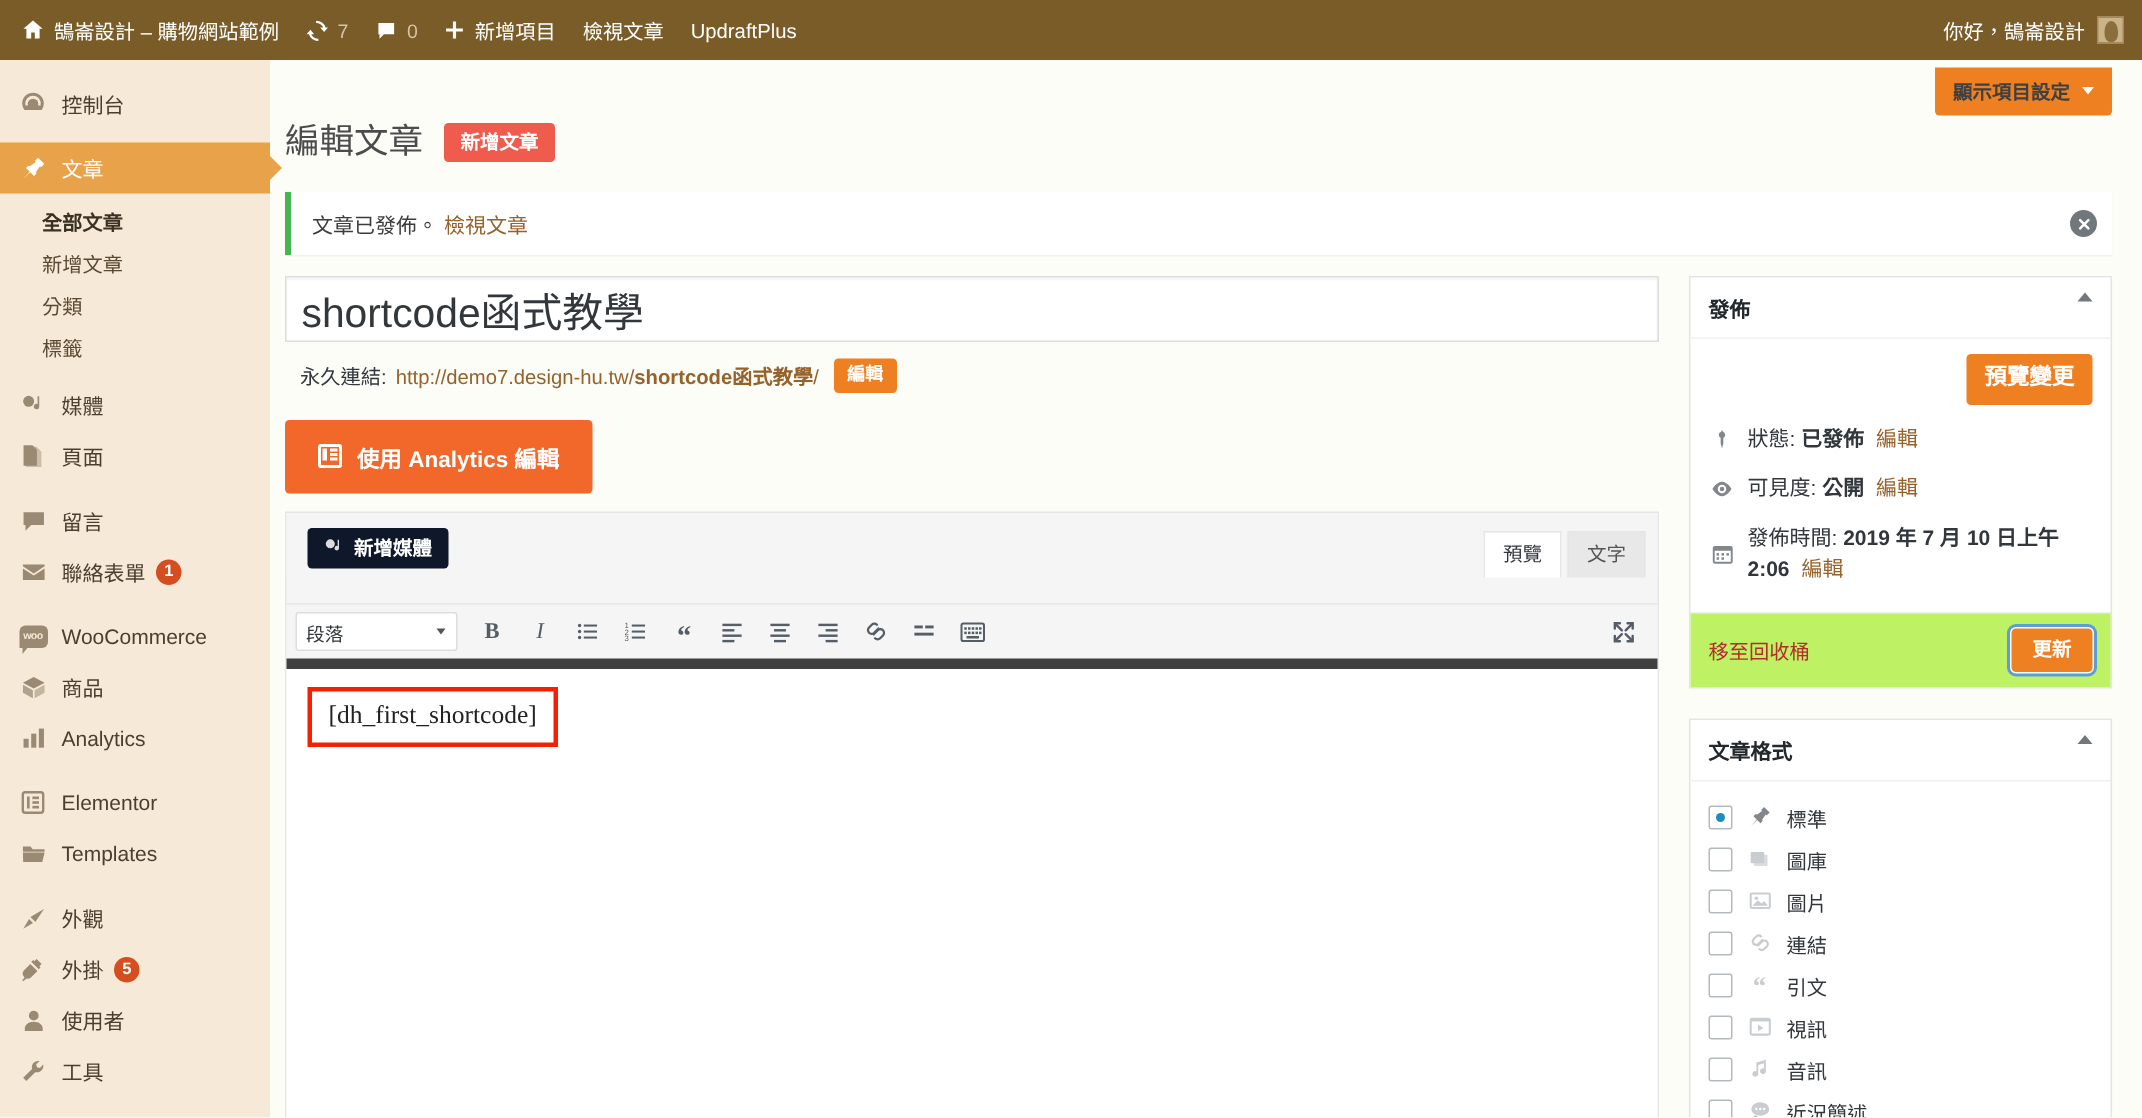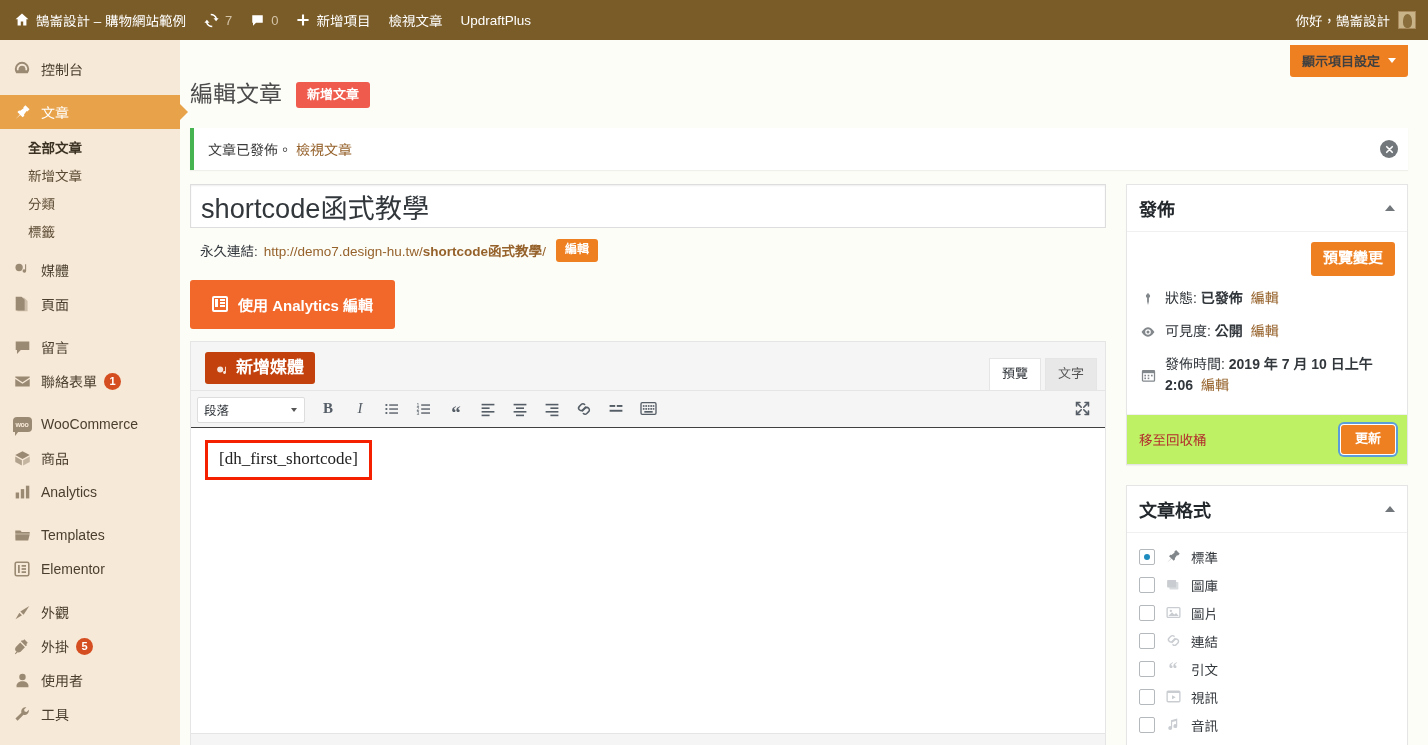--- a/index.html
+++ b/index.html
@@ -284,24 +284,24 @@
     background: #f5f5f5;
   }
   .editor-tools {
     background: #f5f5f5;
     padding: 10px 8px 0 8px;
     display: flex; align-items: flex-start;
     position: relative;
     min-height: 40px;
   }
   .btn-addmedia {
-    display: inline-flex; align-items: flex-end; gap: 6px;
-    background: #c2410c;
+    display: inline-flex; align-items: center; gap: 6px;
+    background: #0f172a;
     color: #ffffff;
-    font-size: 17px; font-weight: bold;
+    font-size: 13px; font-weight: bold;
     padding: 6px 11px;
     border-radius: 3px;
     cursor: pointer;
     line-height: 1.2;
     margin-left: 6px;
     margin-bottom: 6px;
   }
   .media-ico { width: 14px; height: 14px; flex: none; }
   .editor-tabs {
     position: absolute; right: 8px; bottom: 0;
@@ -321,24 +321,25 @@
   .ed-tab.active {
     background: #ffffff;
     color: #32373c;
     border-color: #e5e5e5;
     position: relative;
     z-index: 2;
   }
   .mce-toolbar {
     background: #f5f5f5;
     border-top: 1px solid #e5e5e5;
-    border-bottom: 1px solid #404040;
+    border-bottom: 7px solid #404040;
     padding: 4px 6px;
-    display: flex; align-items: flex-end; gap: 2px;
+    display: flex; align-items: center; gap: 2px;
     position: relative;
+    margin-top: 17px;
   }
   .fmt-select {
     width: 108px; height: 26px;
     background: #ffffff;
     border: 1px solid #ddd;
     font-size: 12.5px;
     color: #32373c;
     display: flex; align-items: center;
     padding: 0 6px;
     position: relative;
@@ -398,22 +399,22 @@
   
   .metabox {
     background: #ffffff;
     border: 1px solid #e5e5e5;
     box-shadow: 0 1px 1px rgba(0,0,0,0.04);
     margin-bottom: 20px;
   }
   .mb-head {
     padding: 10px 12px;
     border-bottom: 1px solid #f0f0f0;
-    display: flex; align-items: center; justify-content: space-between;
-    font-size: 18px;
+    display: flex; justify-content: space-between;
+    font-size: 14px;
     font-weight: bold;
     color: #23282d;
     cursor: pointer;
   }
   .caret-up {
     width: 0; height: 0;
     border-style: solid;
     border-width: 0 5px 6px 5px;
     border-color: transparent transparent #72777c transparent;
   }
@@ -652,39 +653,39 @@
         <rect x="14" y="2" width="4" height="15"></rect>
       </svg>
     </span>
     <span class="mi-label">Analytics</span>
   </div>
 
   <div class="menu-sep"></div>
 
   <div class="menu-item">
     <span class="mi-icon">
-      <svg class="ico" width="17" height="17" viewBox="0 0 20 20" fill="currentColor">
-        <path d="M1.5 4h6l1.6 2h9.4v2H1.5z"></path>
-        <path d="M1.5 8.6h17L16.7 16h-15z"></path>
-      </svg>
-    </span>
-    <span class="mi-label">Templates</span>
-  </div>
-
-  <div class="menu-item">
-    <span class="mi-icon">
       <svg class="ico" width="16" height="16" viewBox="0 0 20 20" fill="currentColor">
         <rect x="1.5" y="1.5" width="17" height="17" rx="2" fill="none" stroke="currentColor" stroke-width="2"></rect>
         <rect x="5" y="5" width="2.2" height="10"></rect>
         <rect x="9.5" y="5" width="5.5" height="2.2"></rect>
         <rect x="9.5" y="8.9" width="5.5" height="2.2"></rect>
         <rect x="9.5" y="12.8" width="5.5" height="2.2"></rect>
       </svg>
     </span>
     <span class="mi-label">Elementor</span>
+  </div>
+
+  <div class="menu-item">
+    <span class="mi-icon">
+      <svg class="ico" width="17" height="17" viewBox="0 0 20 20" fill="currentColor">
+        <path d="M1.5 4h6l1.6 2h9.4v2H1.5z"></path>
+        <path d="M1.5 8.6h17L16.7 16h-15z"></path>
+      </svg>
+    </span>
+    <span class="mi-label">Templates</span>
   </div>
 
   <div class="menu-sep"></div>
 
   <div class="menu-item">
     <span class="mi-icon">
       <svg class="ico" width="17" height="17" viewBox="0 0 20 20" fill="currentColor">
         <path d="M18 2.3 7.4 8.7l3.9 3.9L18 2.3z"></path>
         <path d="M6.3 10.2 1.8 17.8l7.6-4.5-3.1-3.1z"></path>
       </svg>

